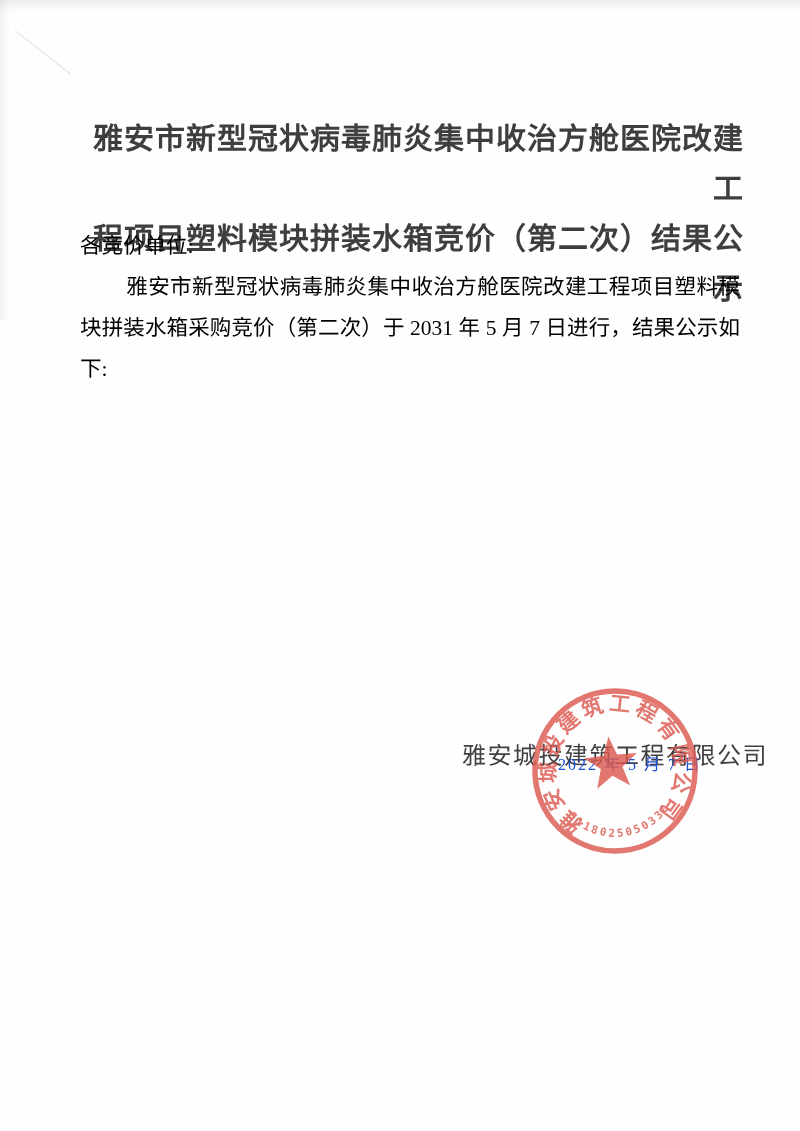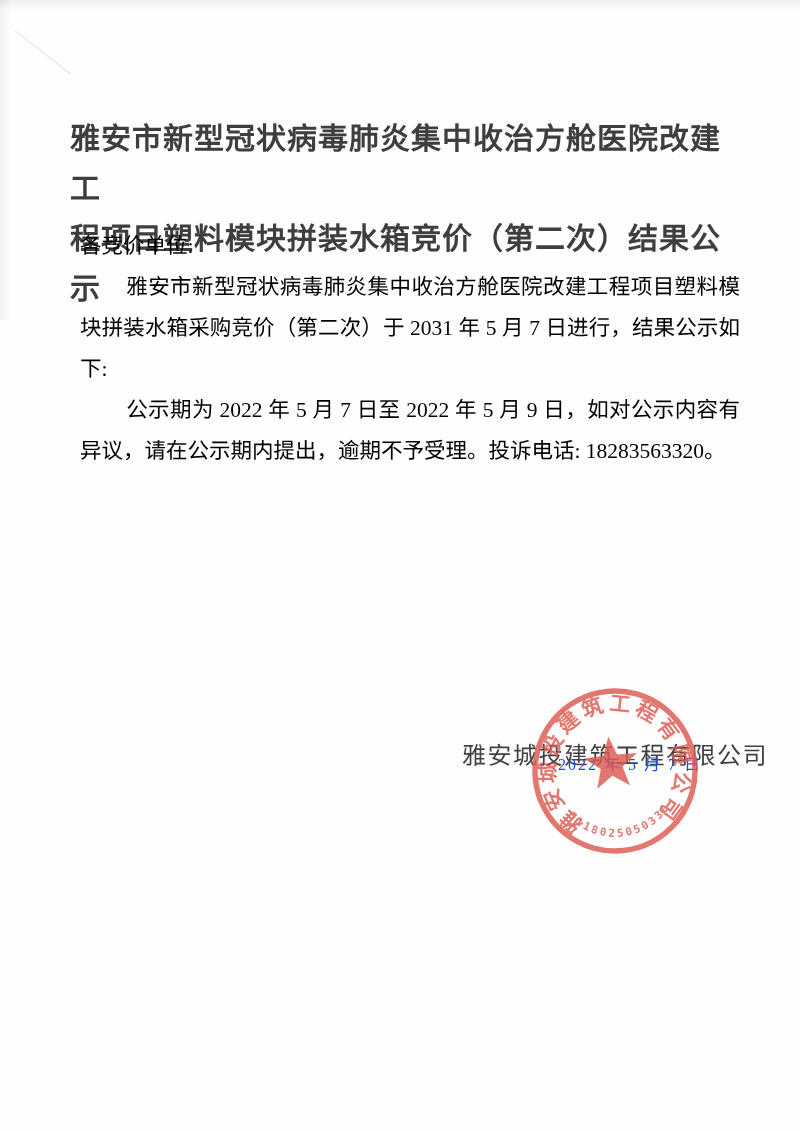--- a/index.html
+++ b/index.html
@@ -34,21 +34,21 @@
     width: 70px; height: 1px;
     background: rgba(170,170,170,0.35);
     transform: rotate(38deg);
   }
 
   .doc-title {
     position: absolute;
     top: 94px;
     left: 70px;
     right: 56px;
-    text-align: left;
+    text-align: right;
     font-family: "Liberation Sans", sans-serif;
     font-weight: bold;
     font-size: 30px;
     line-height: 50px;
     letter-spacing: 1px;
     color: #3e3e40;
   }
 
   .doc-body {
     position: absolute;
@@ -116,21 +116,20 @@
   <div class="scan-corner-mark"></div>
 
   <h1 class="doc-title">
     <span>雅安市新型冠状病毒肺炎集中收治方舱医院改建工</span><br>
     <span>程项目塑料模块拼装水箱竞价（第二次）结果公示</span>
   </h1>
 
   <div class="doc-body">
     <p class="salutation">各竞价单位:</p>
     <p class="para">雅安市新型冠状病毒肺炎集中收治方舱医院改建工程项目塑料模块拼装水箱采购竞价（第二次）于 2031 年 5 月 7 日进行，结果公示如下:</p>
-    <p class="para">公示期为 2022 年 5 月 7 日至 2022 年 5 月 9 日，如对公示内容有异议，请在公示期内提出，逾期不予受理。投诉电话: 18283563320。</p>
   </div>
 
   <div class="signature-company">雅安城投建筑工程有限公司</div>
   <div class="signature-date">2022 年 5 月 7 日</div>
 
   <svg class="seal" viewBox="0 0 222 222" xmlns="http://www.w3.org/2000/svg">
     <defs>
       <path id="ring-text-arc" d="M 68.6 153.4 A 60 60 0 1 1 153.4 153.4" fill="none"></path>
       <path id="serial-arc" d="M 55.3 145.4 A 65 65 0 0 0 166.7 145.4" fill="none"></path>
     </defs>

